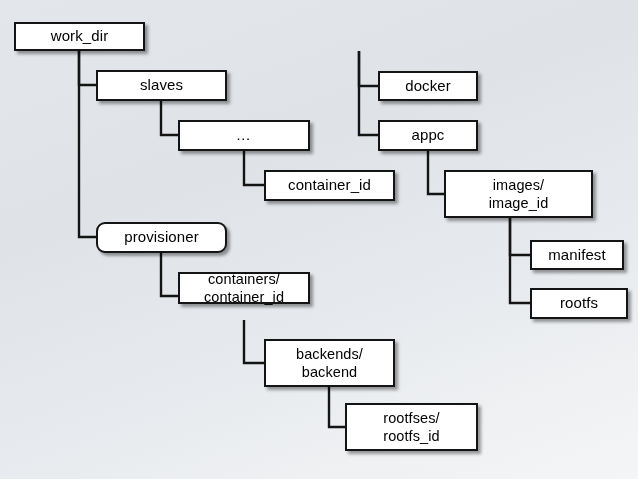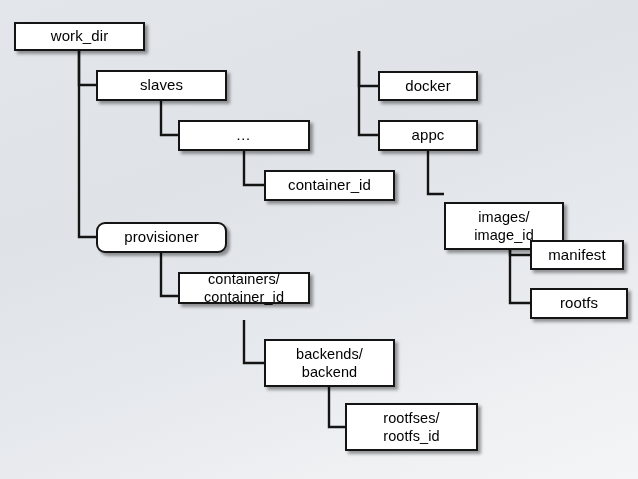--- a/index.html
+++ b/index.html
@@ -71,17 +71,17 @@
     <div class="node one-line" style="left: 264px; top: 170px; width: 131px; height: 31px;">container_id</div>
     <div class="node one-line" style="left: 96px; top: 222px; width: 131px; height: 31px; border-radius: 9px;">provisioner</div>
     <div class="node" style="left: 178px; top: 272px; width: 132px; height: 32px;">containers/
 container_id</div>
     <div class="node" style="left: 264px; top: 339px; width: 131px; height: 48px;">backends/
 backend</div>
     <div class="node" style="left: 345px; top: 403px; width: 133px; height: 48px; text-align: center;">rootfses/
 rootfs_id</div>
     <div class="node one-line" style="left: 378px; top: 71px; width: 100px; height: 30px;">docker</div>
     <div class="node one-line" style="left: 378px; top: 120px; width: 100px; height: 31px;">appc</div>
-    <div class="node" style="left: 444px; top: 170px; width: 120px; height: 48px; margin-top: 32px;">images/
+    <div class="node" style="left: 444px; top: 170px; width: 149px; height: 48px;">images/
 image_id</div>
     <div class="node one-line" style="left: 530px; top: 240px; width: 94px; height: 30px;">manifest</div>
     <div class="node one-line" style="left: 530px; top: 288px; width: 98px; height: 31px;">rootfs</div>
   </div>
 
 </body></html>

